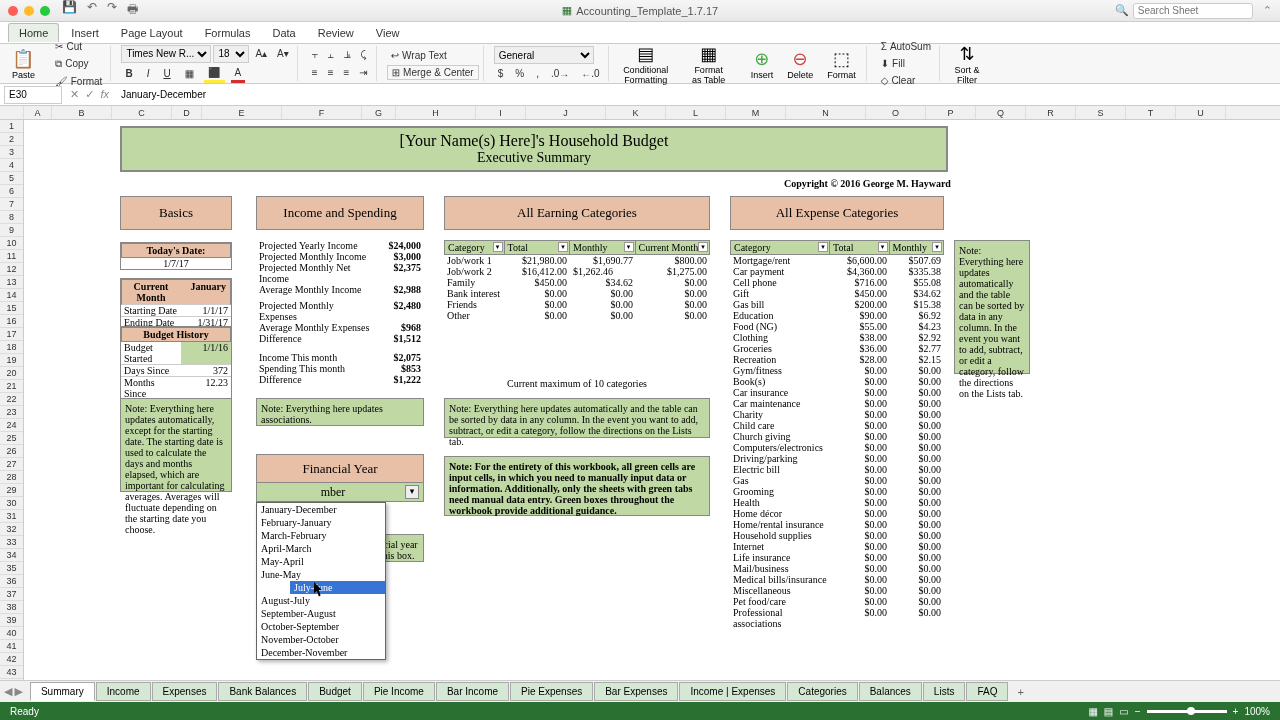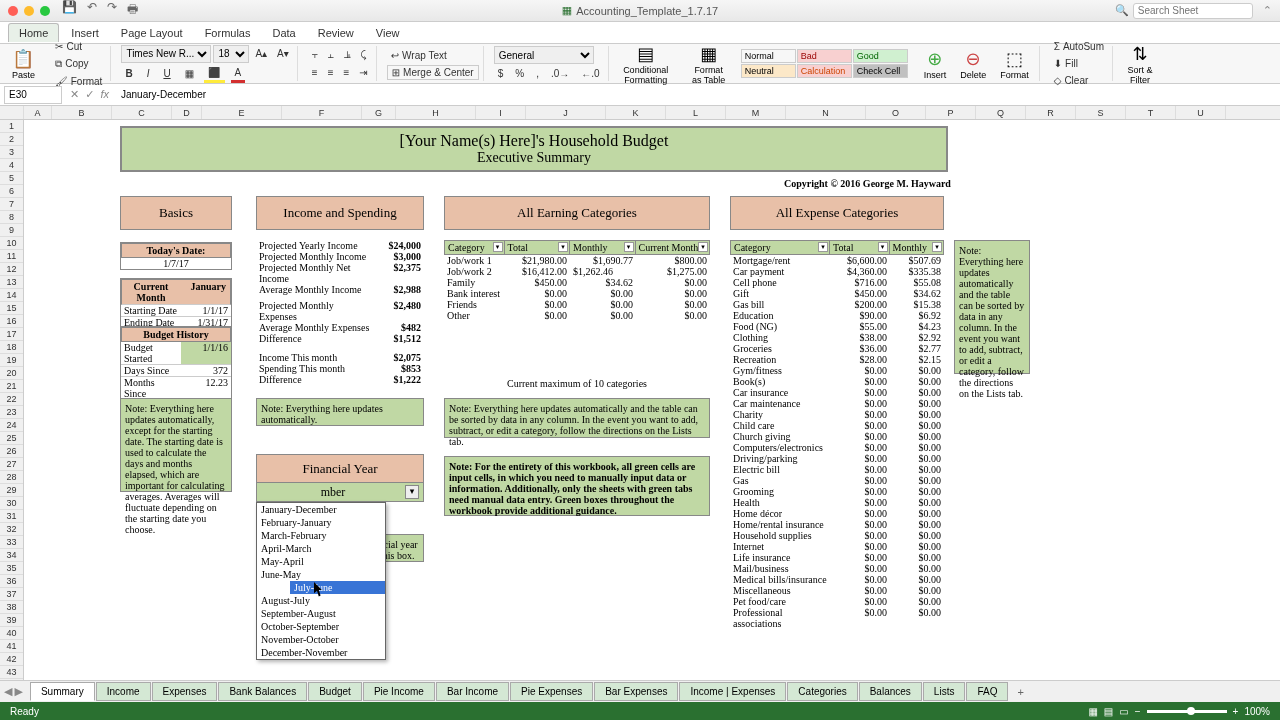--- a/index.html
+++ b/index.html
@@ -186,28 +186,20 @@
     </div>
   </div>
   <div class="big-btn">
       <span class="icon">▤</span>
       <span style="width:50px;text-align:center">Conditional Formatting</span>
     </div>
   <div class="big-btn">
       <span class="icon">▦</span>
       <span style="width:40px;text-align:center">Format as Table</span>
     </div>
-  <div class="style-grid">
-    <div class="style-cell">Normal</div>
-    <div class="style-cell" style="background:#f8d0d0;color:#900">Bad</div>
-    <div class="style-cell" style="background:#d0f0d0;color:#060">Good</div>
-    <div class="style-cell" style="background:#fce8c8">Neutral</div>
-    <div class="style-cell" style="background:#f8d0d0;color:#c40">Calculation</div>
-    <div class="style-cell" style="background:#c0c0c0">Check Cell</div>
-  </div>
   <div class="ribbon-group" style="flex-direction:row">
     <div class="big-btn">
         <span class="icon" style="color:#4a4">⊕</span>
         <span>Insert</span>
       </div>
     <div class="big-btn">
         <span class="icon" style="color:#c44">⊖</span>
         <span>Delete</span>
       </div>
     <div class="big-btn">
@@ -381,42 +373,42 @@
           <div class="c2" style="font-weight: bold;">$2,988</div>
         </div>
       </div>
     <div class="mini-table" style="left:232px;top:180px;width:168px;border:none" id="expense-proj-rows">
         <div class="row" style="border-bottom: none;">
           <div class="c1">Projected Monthly Expenses</div>
           <div class="c2" style="font-weight: bold;">$2,480</div>
         </div>
         <div class="row" style="border-bottom: none;">
           <div class="c1">Average Monthly Expenses</div>
-          <div class="c2" style="font-weight: bold;">$482</div>
+          <div class="c2" style="font-weight: bold;">$968</div>
         </div>
         <div class="row" style="border-bottom: none;">
           <div class="c1">Difference</div>
           <div class="c2" style="font-weight: bold;">$1,512</div>
         </div>
       </div>
     <div class="mini-table" style="left:232px;top:232px;width:168px;border:none" id="month-actual-rows">
         <div class="row" style="border-bottom: none;">
           <div class="c1">Income This month</div>
           <div class="c2" style="font-weight: bold;">$2,075</div>
         </div>
         <div class="row" style="border-bottom: none;">
           <div class="c1">Spending This month</div>
           <div class="c2" style="font-weight: bold;">$853</div>
         </div>
         <div class="row" style="border-bottom: none;">
           <div class="c1">Difference</div>
           <div class="c2" style="font-weight: bold;">$1,222</div>
         </div>
       </div>
-    <div class="note-box" style="left:232px;top:278px;width:168px;height:28px">Note: Everything here updates automatically.</div>
+    <div class="note-box" style="left:232px;top:278px;width:168px;height:28px">Note: Everything here updates associations.</div>
 
     <div class="panel fin-year" style="border:none">
       <div class="panel-hdr" style="padding:6px 0">Financial Year</div>
     </div>
     <div class="fy-select">
       <span style="margin-left:auto">mber</span>
       <span class="arrow">▾</span>
     </div>
     <div class="note-box" style="left:334px;top:414px;width:66px;height:28px;white-space:pre-line">financial year
 ove this box.</div>

